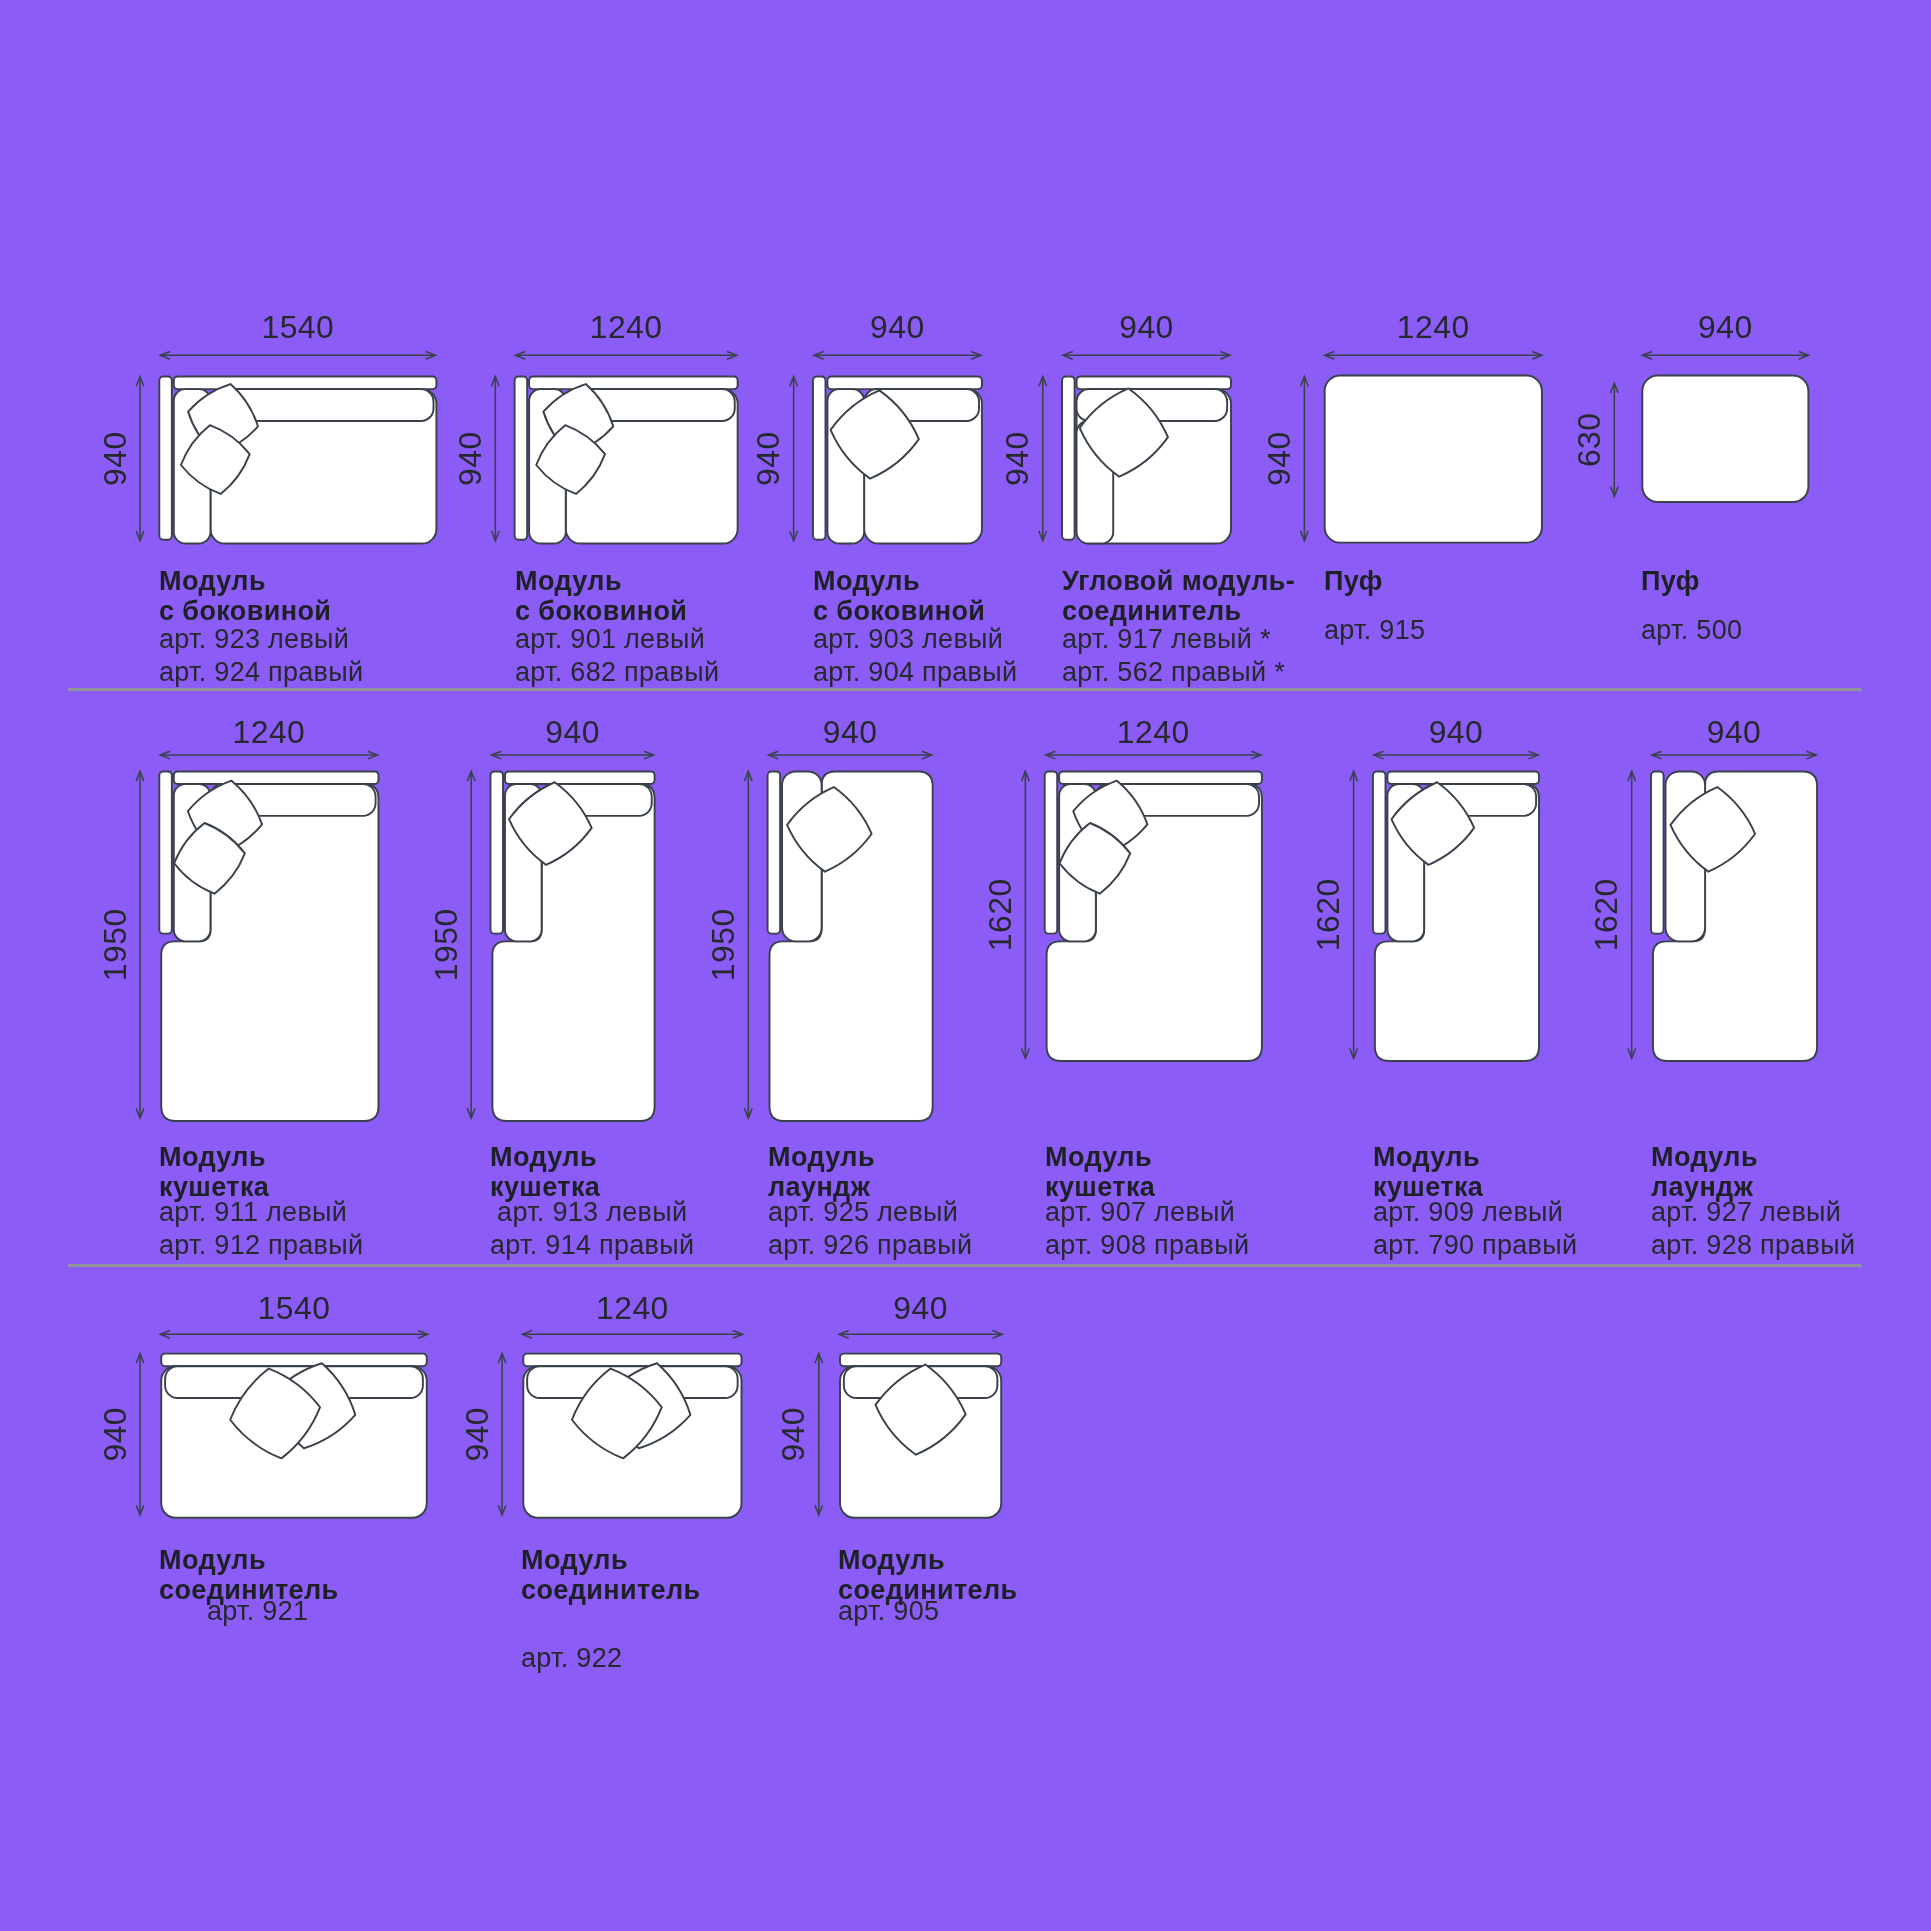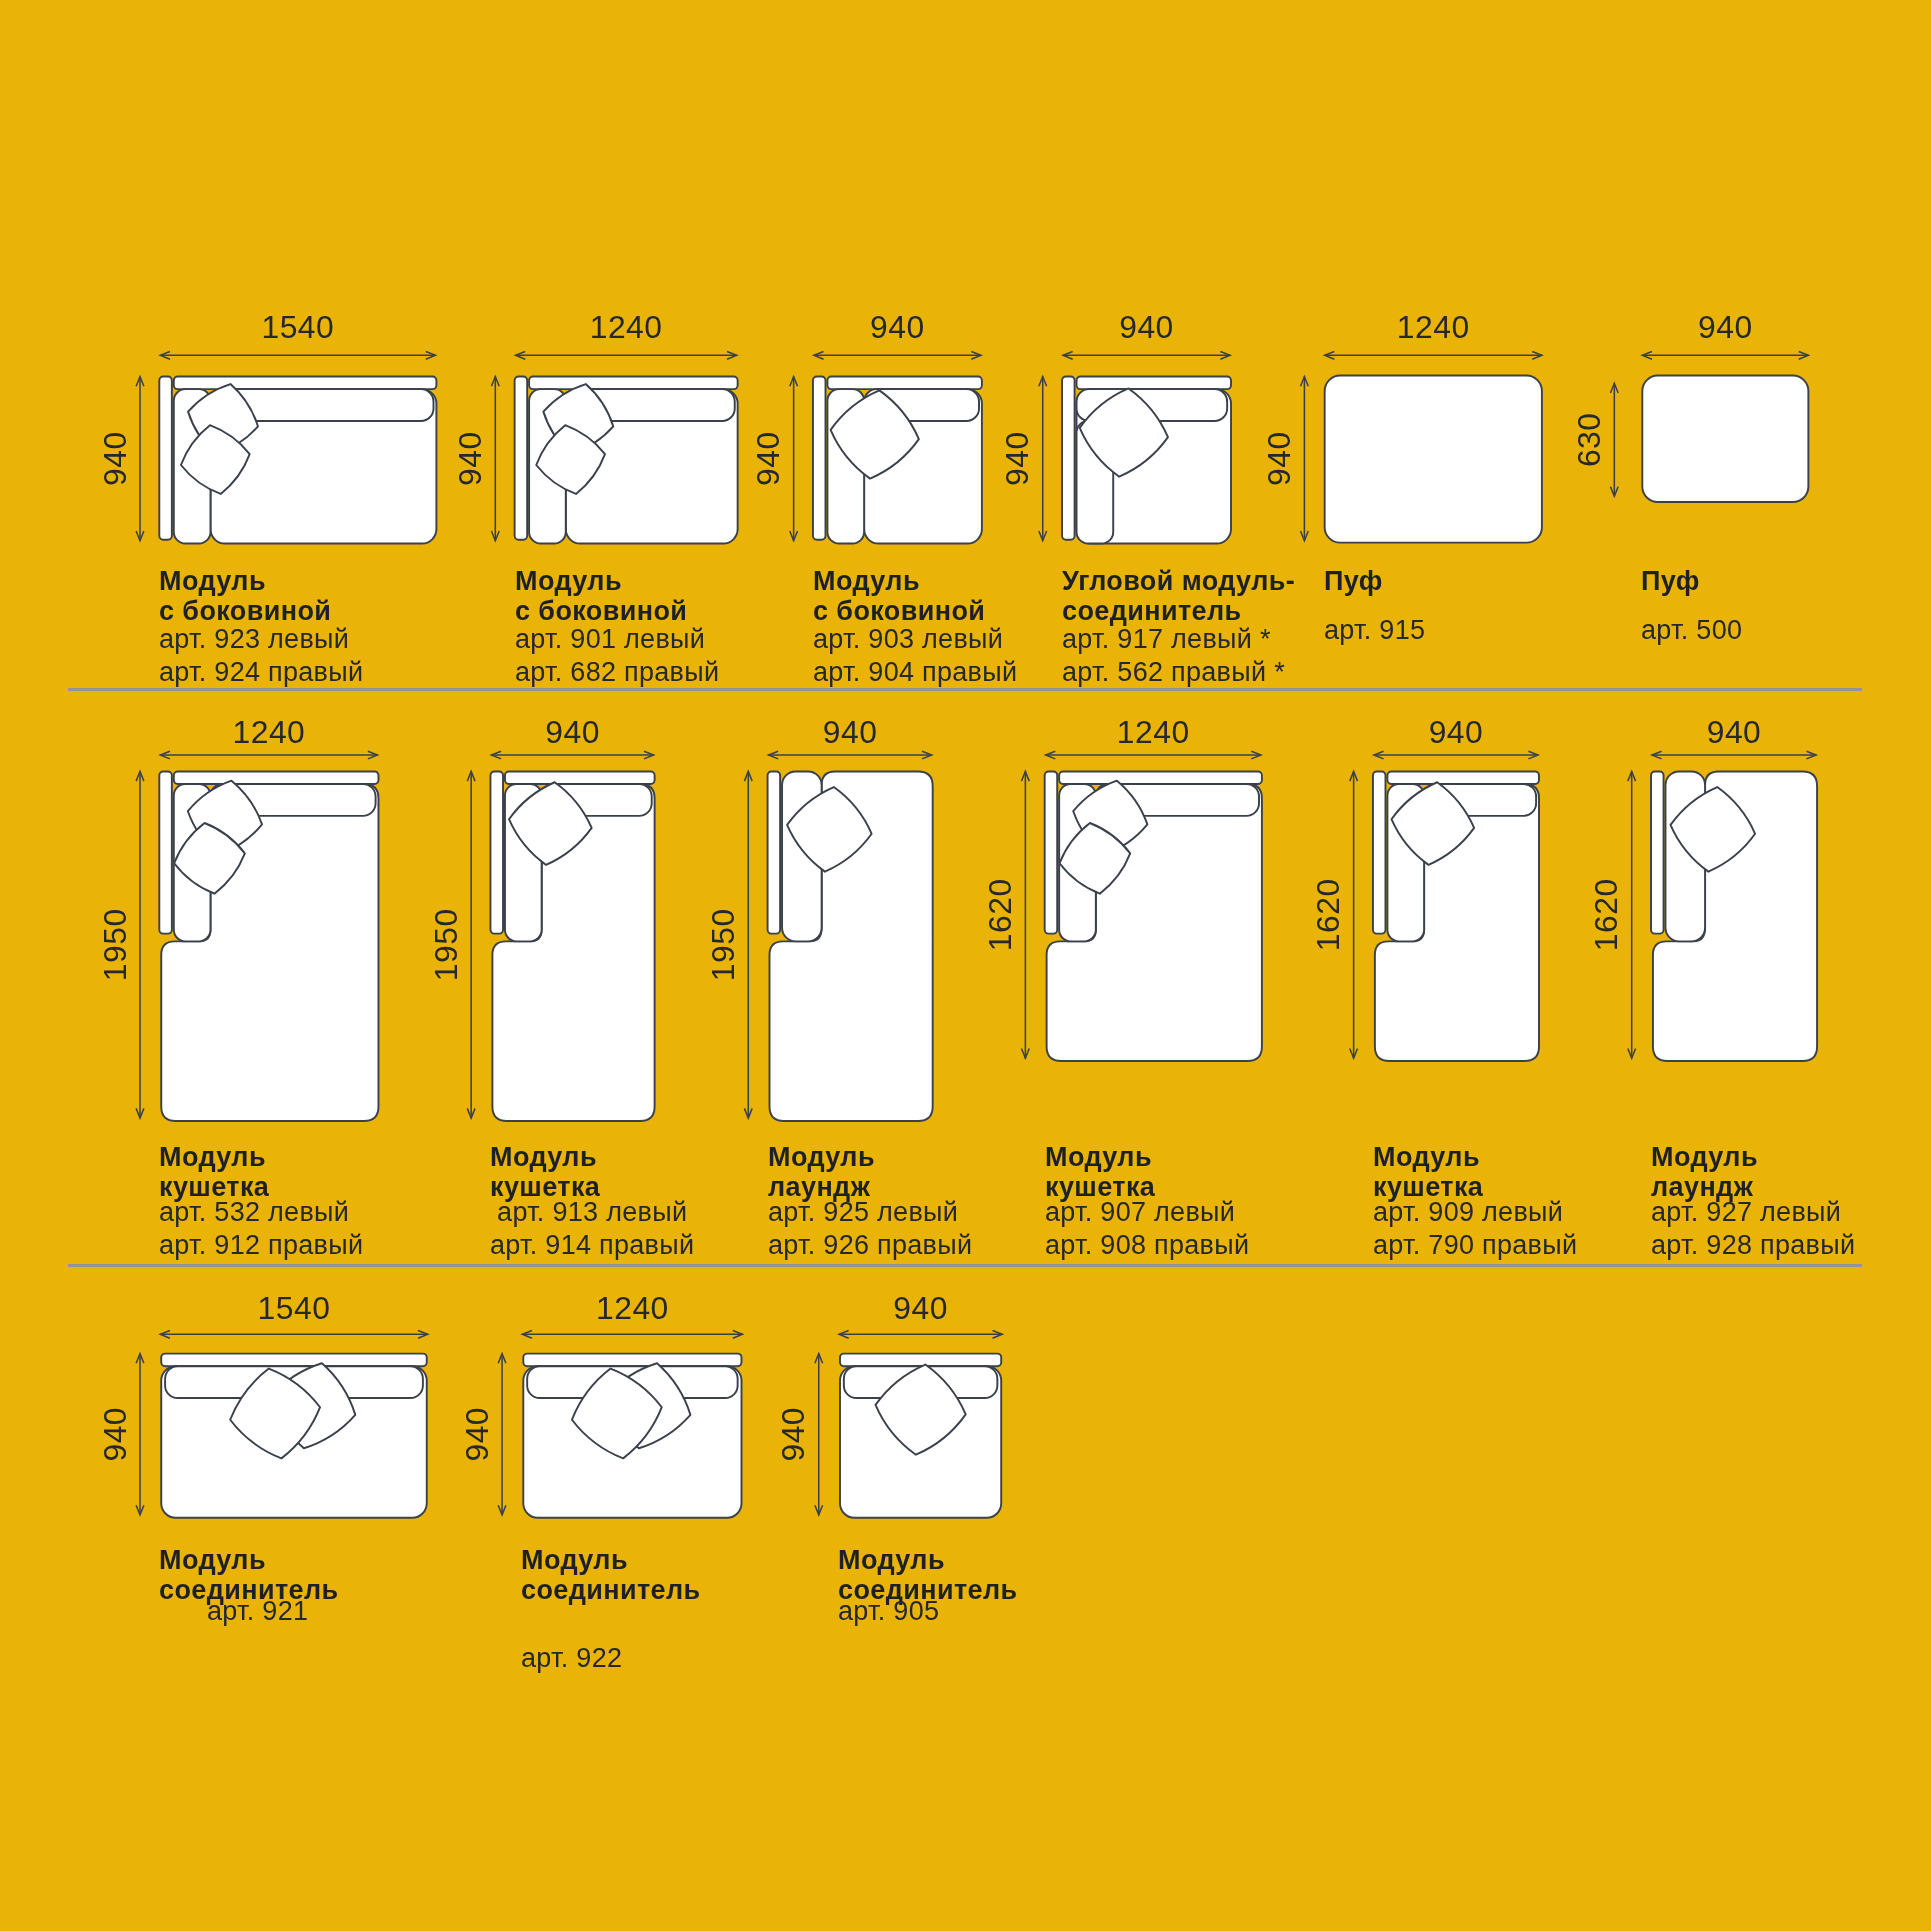--- a/index.html
+++ b/index.html
@@ -1,17 +1,17 @@
 <!DOCTYPE html>
 <html><head>
 <meta charset="utf-8">
 <style>
   html,body{margin:0;padding:0;background:#ffffff;}
   .page{
-    position:relative;width:1931px;height:1931px;background:#eab308;overflow:hidden;
+    position:relative;width:1931px;height:1931px;background:#8b5cf6;overflow:hidden;
     font-family:"Liberation Sans","DejaVu Sans",sans-serif;
   }
   #drawing-layer{position:absolute;left:0;top:0;width:1931px;height:1931px;}
   .divider{position:absolute;height:2.9px;background:#919498;}
   .mod-name{
     position:absolute;font-weight:bold;font-size:27px;line-height:30px;
     letter-spacing:0.4px;color:#1d2025;white-space:nowrap;
   }
   .mod-arts{
     position:absolute;font-size:27px;line-height:33px;
@@ -299,21 +299,21 @@
         <div>Пуф</div>
       </div>
       <div class="mod-arts" style="left: 1641px; top: 614px;">
         <div>арт. 500</div>
       </div>
       <div class="mod-name" style="left: 159px; top: 1142px;">
         <div>Модуль</div>
         <div>кушетка</div>
       </div>
       <div class="mod-arts" style="left: 159px; top: 1196px;">
-        <div>арт. 532 левый</div>
+        <div>арт. 911 левый</div>
         <div>арт. 912 правый</div>
       </div>
       <div class="mod-name" style="left: 490px; top: 1142px;">
         <div>Модуль</div>
         <div>кушетка</div>
       </div>
       <div class="mod-arts" style="left: 490px; top: 1196px; text-align: center;">
         <div>арт. 913 левый</div>
         <div>арт. 914 правый</div>
       </div>

